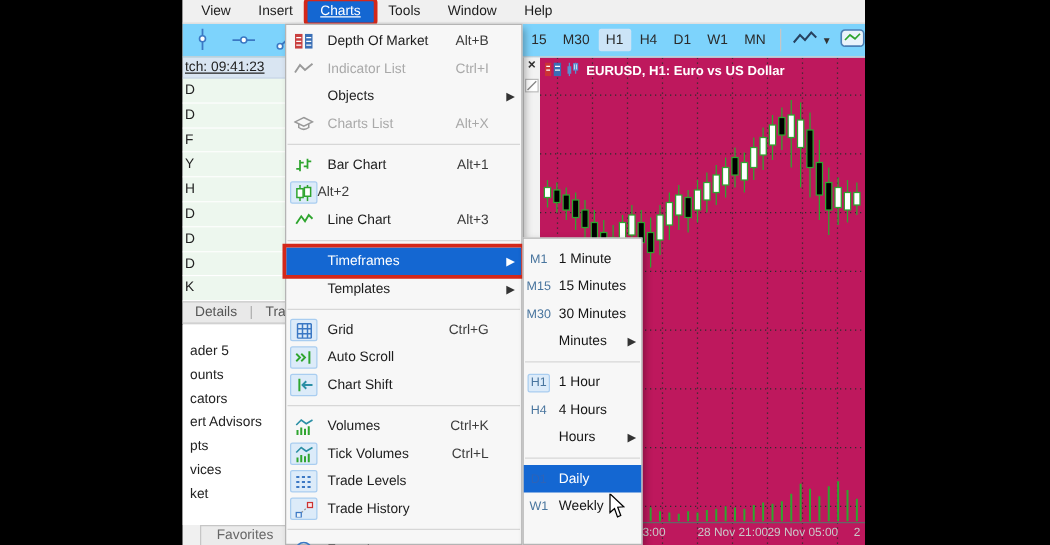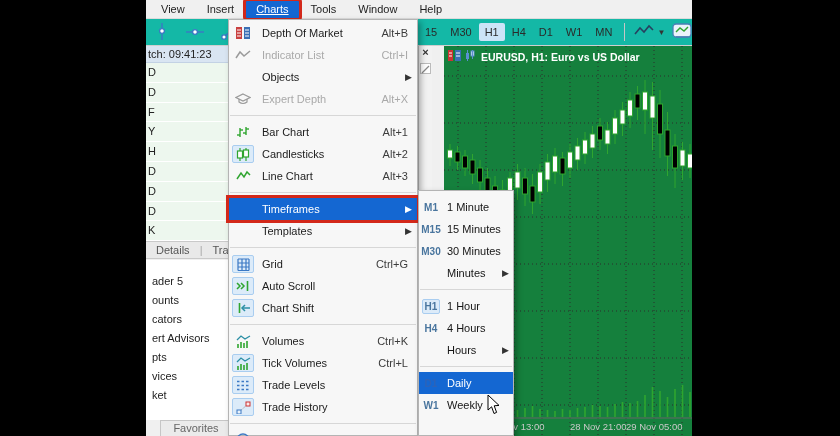--- a/index.html
+++ b/index.html
@@ -8,33 +8,33 @@
   #app { position:absolute; left:146px; top:0; width:546px; height:436px; background:#f0f0f0; overflow:hidden; }
 
   
   .menubar { position:absolute; left:0; top:0; width:546px; height:19px; background:#f0f0f0;
     border-bottom:1px solid #dcdcdc; display:flex; align-items:stretch; padding-left:4px; z-index:20; }
   .menu-item { padding:3px 11px 12px 11px; height:19px; cursor:default; }
   .menu-item.active { background:#1467d2; color:#fff; }
   .menu-item.annotated { outline:3px solid #d3281a; outline-offset:-1px; border-radius:2px;text-decoration:underline; }
 
   
-  .toolbar { position:absolute; left:0; top:19px; width:546px; height:27px; background:#14b8a6;
+  .toolbar { position:absolute; left:0; top:19px; width:546px; height:27px; background:#7dd3fc;
     border-bottom:1px solid #cfcfcf; z-index:5;text-align:right; }
   .draw-tools { position:absolute; left:8px; top:3px; display:flex; gap:15px; }
   .tf-strip { position:absolute; left:273px; top:0; height:26px; display:flex; align-items:center; }
   .tf-btn { padding:3px 6px; margin-right:1px; color:#2a2a2a; border-radius:2px; }
   .tf-btn.active { background:#cce4f7; }
   .tb-sep { width:1px; height:18px; background:#c6c6c6; margin:0 5px; }
   .tb-icon-btn { display:flex; align-items:center; gap:2px; padding:2px 3px; }
   .caret { font-size:8px; color:#333; }
 
   
   .mw-header { position:absolute; left:0; top:46px; width:130px; height:17px; background:#d9e5f2;
-    border-bottom:1px solid #c3d2e4; color:#222; padding:2px 0 0 2px; z-index:4; }
+    border-bottom:1px solid #c3d2e4; color:#222; padding:2px 0 0 2px; z-index:4;text-decoration:underline; }
   .mw-rows { position:absolute; left:0; top:63px; width:130px; z-index:4; }
   .mw-row { height:19.8px; background:#edf7ee; border-bottom:1px solid #fff; padding:3px 0 0 2px; color:#222; }
   .mw-tabs { position:absolute; left:0; top:241px; width:130px; height:18px; background:#e9e9e9;
     border-top:1px solid #c9c9c9; border-bottom:1px solid #c9c9c9; display:flex; align-items:center;
     color:#555; z-index:4; }
   .mw-tab { padding:2px 10px; }
   .mw-tab-div { color:#aaa; }
 
   
   .navigator { position:absolute; left:0; top:260px; width:130px; height:160px; background:#fff;
@@ -43,47 +43,47 @@
   .fav-tab { position:absolute; left:14px; top:420px; width:72px; height:16px; background:#ebebeb;
     border:1px solid #c6c6c6; border-bottom:none; color:#666; text-align:center; padding-top:1px; z-index:4; }
 
   
   .win-strip { position:absolute; left:272px; top:46px; width:14px; height:390px; background:#f2f2f2;
     border-left:1px solid #bdbdbd; z-index:6; }
   .strip-close { display:block; text-align:center; color:#333; font-size:11px; font-weight:bold; height:14px; }
   .strip-tool { display:block; width:11px; height:11px; margin:3px auto 0; border:1px solid #bbb; background:#fff; }
 
   
-  .chart { position:absolute; left:298px; top:46px; width:260px; height:390px; background:#15803d; z-index:3; overflow:hidden; }
+  .chart { position:absolute; left:286px; top:46px; width:260px; height:390px; background:#be185d; z-index:3; overflow:hidden; }
   .chart-title { position:absolute; left:4px; top:4px; display:flex; align-items:center; gap:4px;
     color:#fff; font-weight:bold; font-size:10.5px; z-index:2; white-space:nowrap; }
   .x-label { position:absolute; color:#c9c9c9; font-size:9.5px; top:375px; white-space:nowrap; }
 
   
   .dropdown { position:absolute; left:82px; top:19px; width:190px; height:417px; background:#f7f7f7;
     border:1px solid #b4b4b4; box-shadow:3px 3px 6px rgba(0,0,0,.3); padding-top:2px; z-index:25; }
   .dd-item { height:22px; display:flex; align-items:center; position:relative; }
   .dd-icon { width:22px; height:18px; margin-left:3px; display:flex; align-items:center; justify-content:center;
     border-radius:2px; flex:none; }
   .dd-icon.checked { background:#dcebf9; border:1px solid #a9cdf0; }
   .dd-label { flex:1; padding-left:8px; white-space:nowrap; }
-  .dd-short { padding-right:9px; color:#3c3c3c; }
+  .dd-short { padding-right:26px; color:#3c3c3c; }
   .dd-arrow { padding-right:5px; color:#333; font-size:9px; }
   .dd-item.disabled .dd-label, .dd-item.disabled .dd-short { color:#a9a9a9; }
   .dd-item.hl { background:#1467d2; }
   .dd-item.hl .dd-label, .dd-item.hl .dd-arrow { color:#fff; }
   .dd-item.annotated { outline:3px solid #d3281a; outline-offset:0px; z-index:2; }
   .dd-sep { border-top:1px solid #d7d7d7; margin:5px 1px; }
 
   
   .submenu { position:absolute; left:272px; top:190px; width:96px; height:246px; background:#f7f7f7;
     border:1px solid #b4b4b4; box-shadow:3px 3px 6px rgba(0,0,0,.3); padding-top:5px; z-index:30; }
   .sm-item { height:22px; display:flex; align-items:center; }
   .sm-prefix { width:24px; flex:none; text-align:center; color:#49759e; font-size:10px; }
-  .sm-prefix .pfx-box { display:inline-block; min-width:18px; padding:1px 1px; border-radius:2px;font-weight:bold; }
+  .sm-prefix .pfx-box { display:inline-block; min-width:18px; padding:1px 1px; border-radius:2px; }
   .sm-item.checked .pfx-box { background:#dcebf9; border:1px solid #a9cdf0; }
   .sm-label { flex:1; padding-left:4px; color:#151515; white-space:nowrap; }
   .sm-arrow { padding-right:4px; color:#333; font-size:9px; }
   .sm-sep { border-top:1px solid #d7d7d7; margin:5px 1px; }
   .sm-item.hl { background:#1467d2; }
   .sm-item.hl .sm-label { color:#fff; }
   .sm-item.hl .sm-prefix { color:#2d63b8; }
 
   .cursor { position:absolute; left:341px; top:395px; z-index:50; }
 </style>
@@ -361,21 +361,21 @@
         <span class="dd-label">Objects</span>
         <span class="dd-arrow">▶</span>
       </div>
       <div class="dd-item disabled">
         <span class="dd-icon">
           <svg width="16" height="12">
             <polygon points="8,1 15,4.5 8,8 1,4.5" fill="none" stroke="#9a9a9a" stroke-width="1.2"></polygon>
             <path d="M4,6 v3 q4,3 8,0 v-3" fill="none" stroke="#9a9a9a" stroke-width="1.2"></path>
           </svg>
         </span>
-        <span class="dd-label">Expert Depth</span>
+        <span class="dd-label">Charts List</span>
         <span class="dd-short">Alt+X</span>
       </div>
       <div class="dd-sep"></div>
       <div class="dd-item">
         <span class="dd-icon">
           <svg width="14" height="13">
             <line x1="4" y1="2" x2="4" y2="11" stroke="#2fa52f" stroke-width="1.4"></line>
             <line x1="1" y1="9" x2="4" y2="9" stroke="#2fa52f" stroke-width="1.4"></line>
             <line x1="4" y1="4" x2="7" y2="4" stroke="#2fa52f" stroke-width="1.4"></line>
             <line x1="10" y1="1" x2="10" y2="9" stroke="#2fa52f" stroke-width="1.4"></line>
@@ -388,21 +388,20 @@
       </div>
       <div class="dd-item">
         <span class="dd-icon checked">
           <svg width="14" height="13">
             <line x1="4" y1="0" x2="4" y2="13" stroke="#2fa52f" stroke-width="1.2"></line>
             <rect x="1.5" y="3" width="5" height="7" fill="#fff" stroke="#2fa52f" stroke-width="1.2"></rect>
             <line x1="10" y1="0" x2="10" y2="13" stroke="#2fa52f" stroke-width="1.2"></line>
             <rect x="7.5" y="2" width="5" height="7" fill="#fff" stroke="#2fa52f" stroke-width="1.2"></rect>
           </svg>
         </span>
-        <span class="dd-label">Candlesticks</span>
         <span class="dd-short">Alt+2</span>
       </div>
       <div class="dd-item">
         <span class="dd-icon">
           <svg width="15" height="12">
             <polyline points="1,9 5,3 8,7 11,2 14,5" fill="none" stroke="#2fa52f" stroke-width="1.5"></polyline>
           </svg>
         </span>
         <span class="dd-label">Line Chart</span>
         <span class="dd-short">Alt+3</span>

